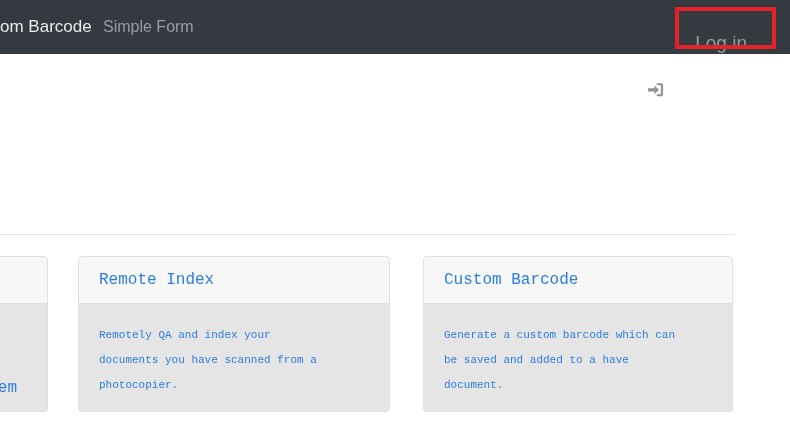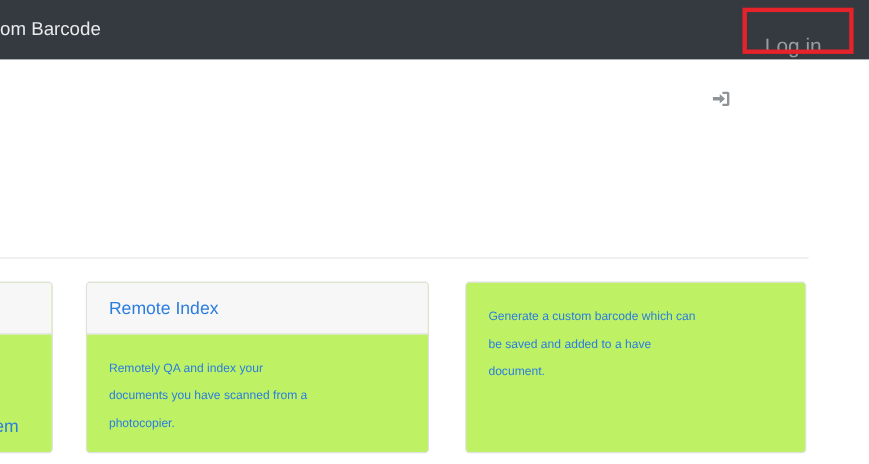--- a/index.html
+++ b/index.html
@@ -28,41 +28,42 @@
   .navbar .login svg{display:block;}
 
   
   .annotation-box{position:absolute;left:675px;top:7px;width:101px;height:42px;
     border:4px solid var(--annotation-red);pointer-events:none;z-index:5;}
 
   
   .divider{position:absolute;left:0;top:234px;width:735px;height:1px;background:var(--divider);}
 
   
-  .card{position:absolute;top:256px;height:156px;background:#bef264;
-    border:1px solid var(--card-border);border-radius:4px;overflow:hidden;}
+  .card{position:absolute;top:256px;height:156px;background:#e5e5e5;
+    border:1px solid var(--card-border);border-radius:4px;overflow:hidden;font-family:Liberation Mono, monospace;}
   .card-1{left:-262px;width:310px;}
   .card-2{left:78px;width:312px;}
   .card-3{left:423px;width:310px;}
   .card-header{height:47px;background:var(--card-header-bg);border-bottom:1px solid var(--card-border);
     padding:12px 20px;font-size:16px;line-height:23px;}
   .card-header a{color:var(--link-blue);text-decoration:none;cursor:pointer;white-space:pre;}
   .card-body{position:relative;height:108px;padding:19px 20px;}
   .card-text{display:inline-block;color:var(--link-blue);font-size:11px;line-height:25px;
     text-decoration:none;cursor:pointer;white-space:pre-line;}
   .card-1 .card-text-fragment{position:absolute;top:72px;right:30px;color:var(--link-blue);
     font-size:16px;line-height:25px;text-decoration:none;cursor:pointer;}
 </style>
 </head>
 <body>
 
 <div id="stage">
 
   <div class="navbar">
     <span class="brand">om Barcode</span>
+    <a class="nav-link">Simple Form</a>
     <a class="login">
       <span style="display:block;height:16px;">
         <svg width="17" height="16" viewBox="0 0 20 19" fill="#8f9498" xmlns="http://www.w3.org/2000/svg">
           <path d="M8.6 4.2 L14.3 9.3 L8.6 14.4 L8.6 11.2 L1.2 11.2 L1.2 7.4 L8.6 7.4 Z"></path>
           <path d="M11.5 1.6 L17.2 1.6 C18.2 1.6 19 2.4 19 3.4 L19 15.2 C19 16.2 18.2 17 17.2 17 L11.5 17 L11.5 14.6 L16.4 14.6 L16.4 4 L11.5 4 Z"></path>
         </svg>
       </span>
       <span>Log in</span>
     </a>
   </div>
@@ -83,20 +84,23 @@
       <a>Remote Index</a>
     </div>
     <div class="card-body">
       <a class="card-text">Remotely QA and index your
 documents you have scanned from a
 photocopier.</a>
     </div>
   </div>
 
   <div class="card card-3">
+    <div class="card-header">
+      <a>Custom Barcode</a>
+    </div>
     <div class="card-body">
       <a class="card-text">Generate a custom barcode which can
 be saved and added to a have
 document.</a>
     </div>
   </div>
 
 </div>
 
 </body></html>

